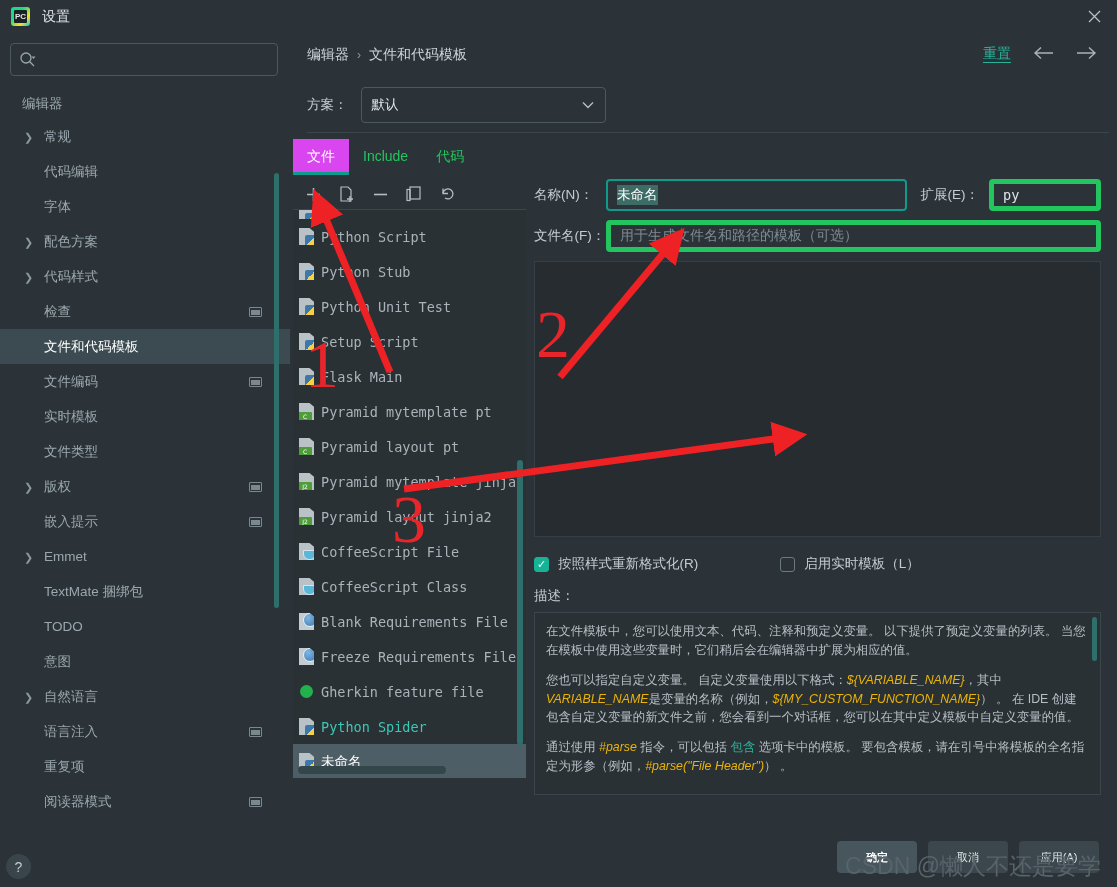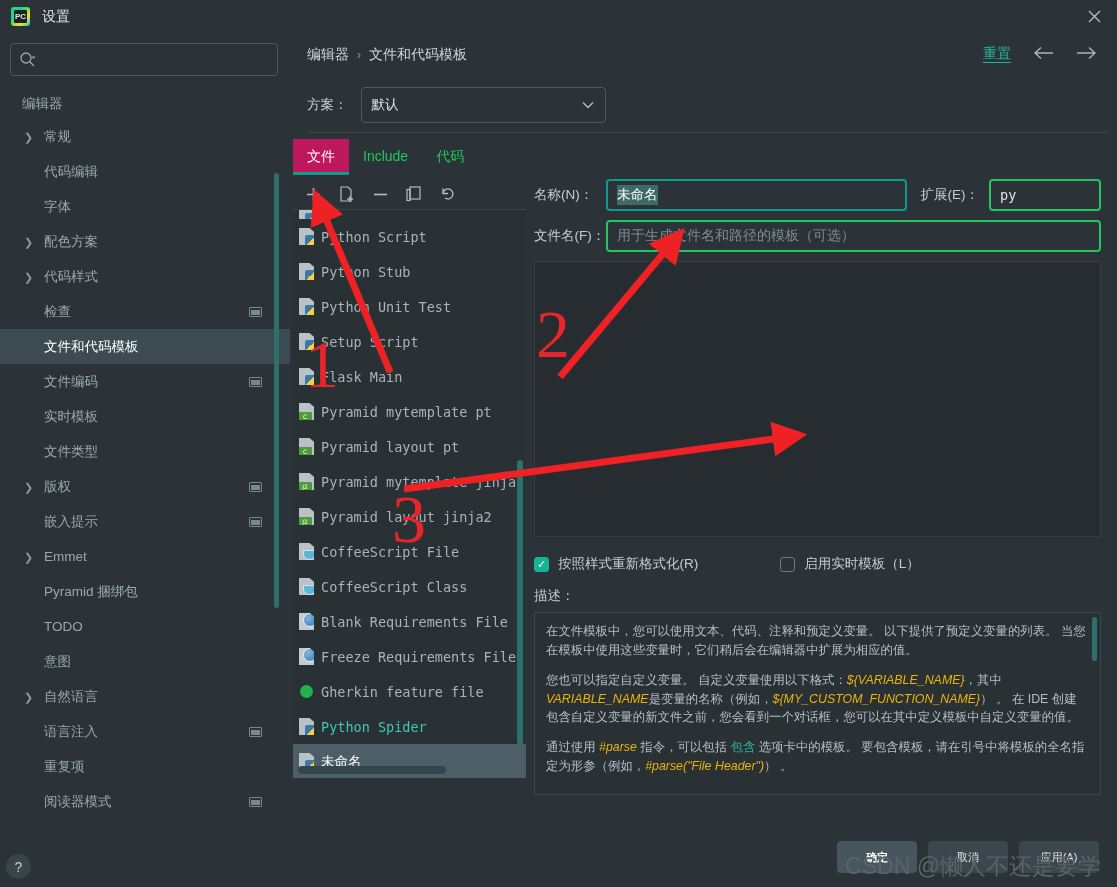--- a/index.html
+++ b/index.html
@@ -145,21 +145,21 @@
     height: 1px; background: #3b464c;
     margin: 0 8px 0 17px;
   }
 
   
   .tabs { display: flex; padding-left: 3px; margin-top: 6px; }
   .tab {
     padding: 9px 14px 9px 14px; font-size: 14px;
     color: #22c55e; cursor: pointer; position: relative;
   }
-  .tab.active { background: #be185d; color: #ffffff; }
+  .tab.active { background: #d946ef; color: #ffffff; }
   .tab.active::after {
     content: ""; position: absolute;
     left: 0; right: 0; bottom: 0; height: 3px; background: #0e9b8b;
   }
 
   
   .work { display: flex; margin-top: 4px; }
 
   .list-panel {
     width: 233px; margin-left: 3px; flex: none;
@@ -250,21 +250,21 @@
   }
   .list-hscroll {
     width: 69%; height: 8px; border-radius: 4px; background: #33474a;
   }
 
   
   .form-panel { flex: 1; padding: 0 16px 0 8px; position: relative; }
   .form-row { display: flex; align-items: center; margin-bottom: 9px; }
   .form-label { font-size: 13.5px; color: #c6cdd2; width: 72px; flex: none; }
   .inp {
-    height: 32px; border: 2px solid #22c55e; border-radius: 4px;
+    height: 32px; border: 5px solid #22c55e; border-radius: 4px;
     background: #2b3338; color: #dfe3e6;
     display: flex; align-items: center; padding: 0 9px;
     font-size: 13.5px; font-family: "DejaVu Sans Mono", monospace;
   }
   .inp.focused { border: 2px solid #0e9b8b; }
   .inp.name-inp { flex: 1; }
   .sel-text { background: #3d6b66; color: #ffffff; padding: 1px 0; }
   .ext-label { font-size: 13.5px; color: #c6cdd2; margin: 0 10px 0 14px; }
   .inp.ext-inp { width: 112px; }
   .inp.file-inp { flex: 1; }
@@ -411,21 +411,21 @@
           </div>
           <div class="tree-item indent1">
             <span>嵌入提示</span>
             <span class="badge-icon"></span>
           </div>
           <div class="tree-item indent1">
             <span class="chev">❯</span>
             <span>Emmet</span>
           </div>
           <div class="tree-item indent1">
-            <span>Pyramid 捆绑包</span>
+            <span>TextMate 捆绑包</span>
           </div>
           <div class="tree-item indent1">
             <span>TODO</span>
           </div>
           <div class="tree-item indent1">
             <span>意图</span>
           </div>
           <div class="tree-item indent1">
             <span class="chev">❯</span>
             <span>自然语言</span>

